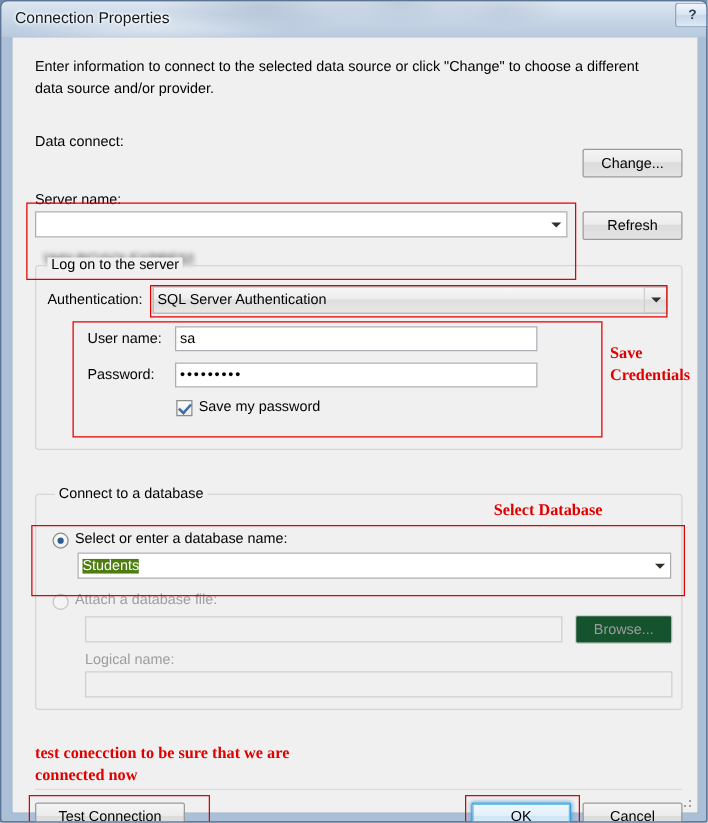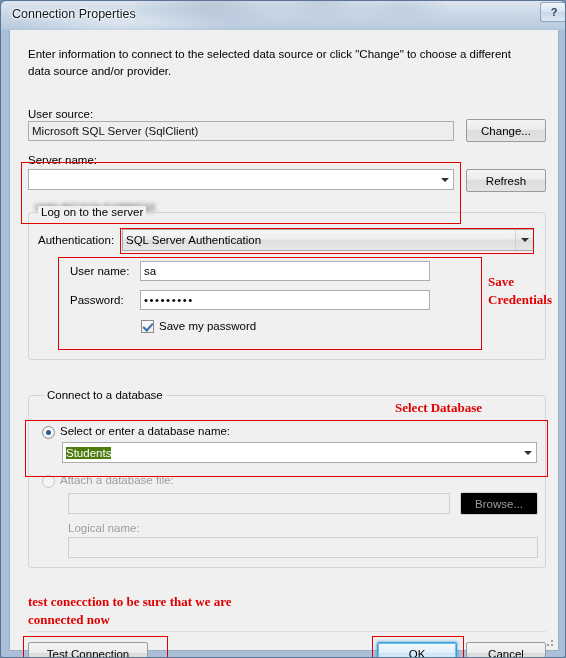--- a/index.html
+++ b/index.html
@@ -187,21 +187,21 @@
     font-size: 11.5px;
     color: #000;
     display: flex;
     align-items: center;
     justify-content: center;
     cursor: default;
   }
   .btn.disabled {
     color: #9d9d9d;
     border-color: #cfcfcf;
-    background: #000000;
+    background: #14532d;
   }
   .btn.default-focus {
     border: 1px solid #3c9bd4;
     background: linear-gradient(to bottom, #f2f8fd 0%, #e3f0fa 45%, #cfe6f7 48%, #e2f0fb 100%);
     box-shadow: 0 0 0 1px #6ec3ef inset, 0 0 3px 1px rgba(60,155,212,0.55);
   }
 
   
   .groupbox {
     position: absolute;
@@ -313,22 +313,21 @@
       <div class="cap-btn" id="close-button">✕</div>
     </div>
   </div>
 
   <div id="client">
    <div id="client-inner">
 
     <div class="lbl" style="left:18px; top:35px;">data source and/or provider.</div>
     <div class="lbl" style="left:18px; top:18px;">Enter information to connect to the selected data source or click "Change" to choose a different</div>
 
-    <div class="lbl" style="left:18px; top:78px;">User source:</div>
-    <div class="textbox readonly" style="left:18px; top:91px; width:426px; height:20px;">Microsoft SQL Server (SqlClient)</div>
+    <div class="lbl" style="left:18px; top:78px;">Data connect:</div>
     <div class="btn" style="left:456px; top:89px; width:80px; height:23px;">Change...</div>
 
     <div class="lbl" style="left:18px; top:124px;">Server name:</div>
     <div class="combo" style="left:18px; top:139px; width:426px; height:21px;">
       <div class="combo-text">&nbsp;</div>
       <div class="arrow"></div>
     </div>
     <div id="blurred-server">\\MY-PC\SQLEXPRESS</div>
     <div class="btn" style="left:456px; top:139px; width:80px; height:23px;">Refresh</div>
 

